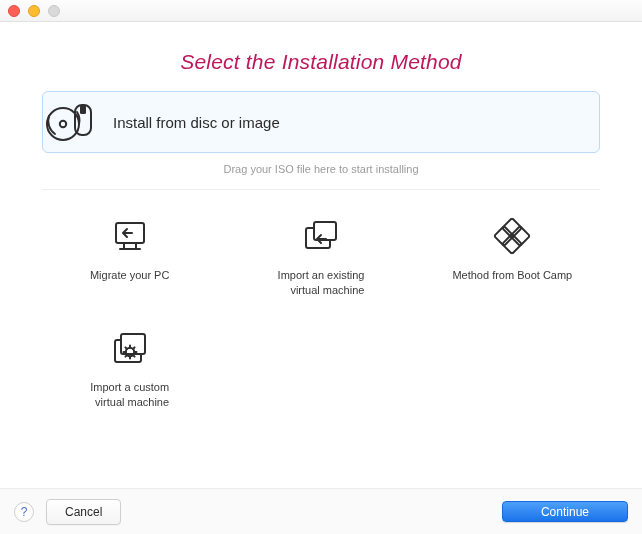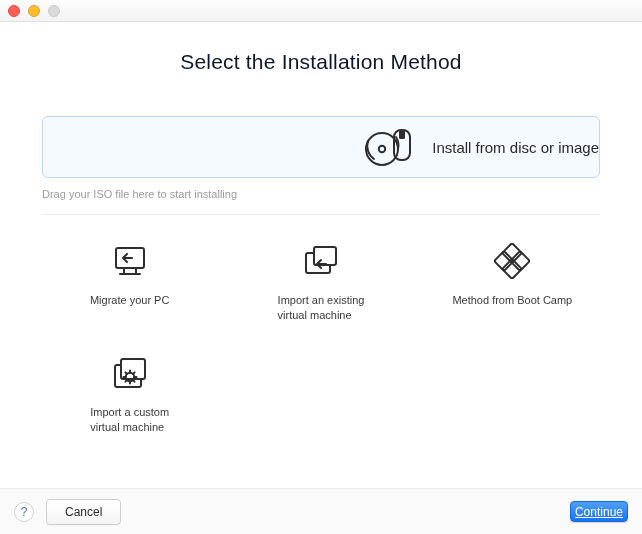--- a/index.html
+++ b/index.html
@@ -26,44 +26,46 @@
 
     
     .page {
       height: 466px;
       padding: 28px 42px 0 42px;
     }
     h1.page-title {
       text-align: center;
       font-size: 21px;
       font-weight: 500;
-      color: #0f172a;
-      margin-bottom: 42px;
+      color: #be185d;
+      margin-bottom: 17px;
       letter-spacing: 0.2px;
+      font-style: italic;
     }
 
     
     .hero {
       border: 1px solid #bcd9f6;
       background: #f4faff;
       border-radius: 6px;
       height: 62px;
       display: flex;
       align-items: center;
-      justify-content: flex-end;
+      justify-content: flex-start;
       gap: 16px;
       cursor: pointer;
       margin-bottom: 10px;
     }
     .hero .hero-label {
       font-size: 15px;
       color: #2a2a2a;
     }
 
     .hint {
+      text-align: center;
       color: #9c9c9c;
       font-size: 11px;
       margin-bottom: 14px;
     }
 
     .sep {
       height: 1px;
       background: #ededed;
       margin-bottom: 26px;
     }
@@ -73,21 +75,21 @@
       display: grid;
       grid-template-columns: repeat(3, 1fr);
       column-gap: 16px;
       row-gap: 30px;
     }
     .opt {
       display: flex;
       flex-direction: column;
       align-items: center;
       cursor: pointer;
-      text-align: left;
+      text-align: right;
     }
     .opt .icon-slot {
       height: 40px;
       display: flex;
       align-items: center;
       justify-content: center;
       margin-bottom: 12px;
     }
     .opt .opt-label {
       font-size: 11px;
@@ -130,23 +132,22 @@
     .btn-default {
       background: linear-gradient(#ffffff, #f4f4f4);
       border: 1px solid #cfcfcf;
       color: #2b2b2b;
       box-shadow: 0 1px 0 rgba(0,0,0,0.03);
     }
     .btn-primary {
       background: linear-gradient(#4ea0f9, #1a73eb);
       border: 1px solid #1769e0;
       color: #fff;
-      padding: 0 4px;
+      padding: 0 38px;
       box-shadow: 0 1px 1px rgba(0,0,0,0.15);
-      text-decoration: underline;
     }
     .spacer { flex: 1; }
 
     svg { display: block; }
   </style>
 </head>
 <body>
 
 <div class="titlebar">
   <div class="tl-dot dot-close"></div>

